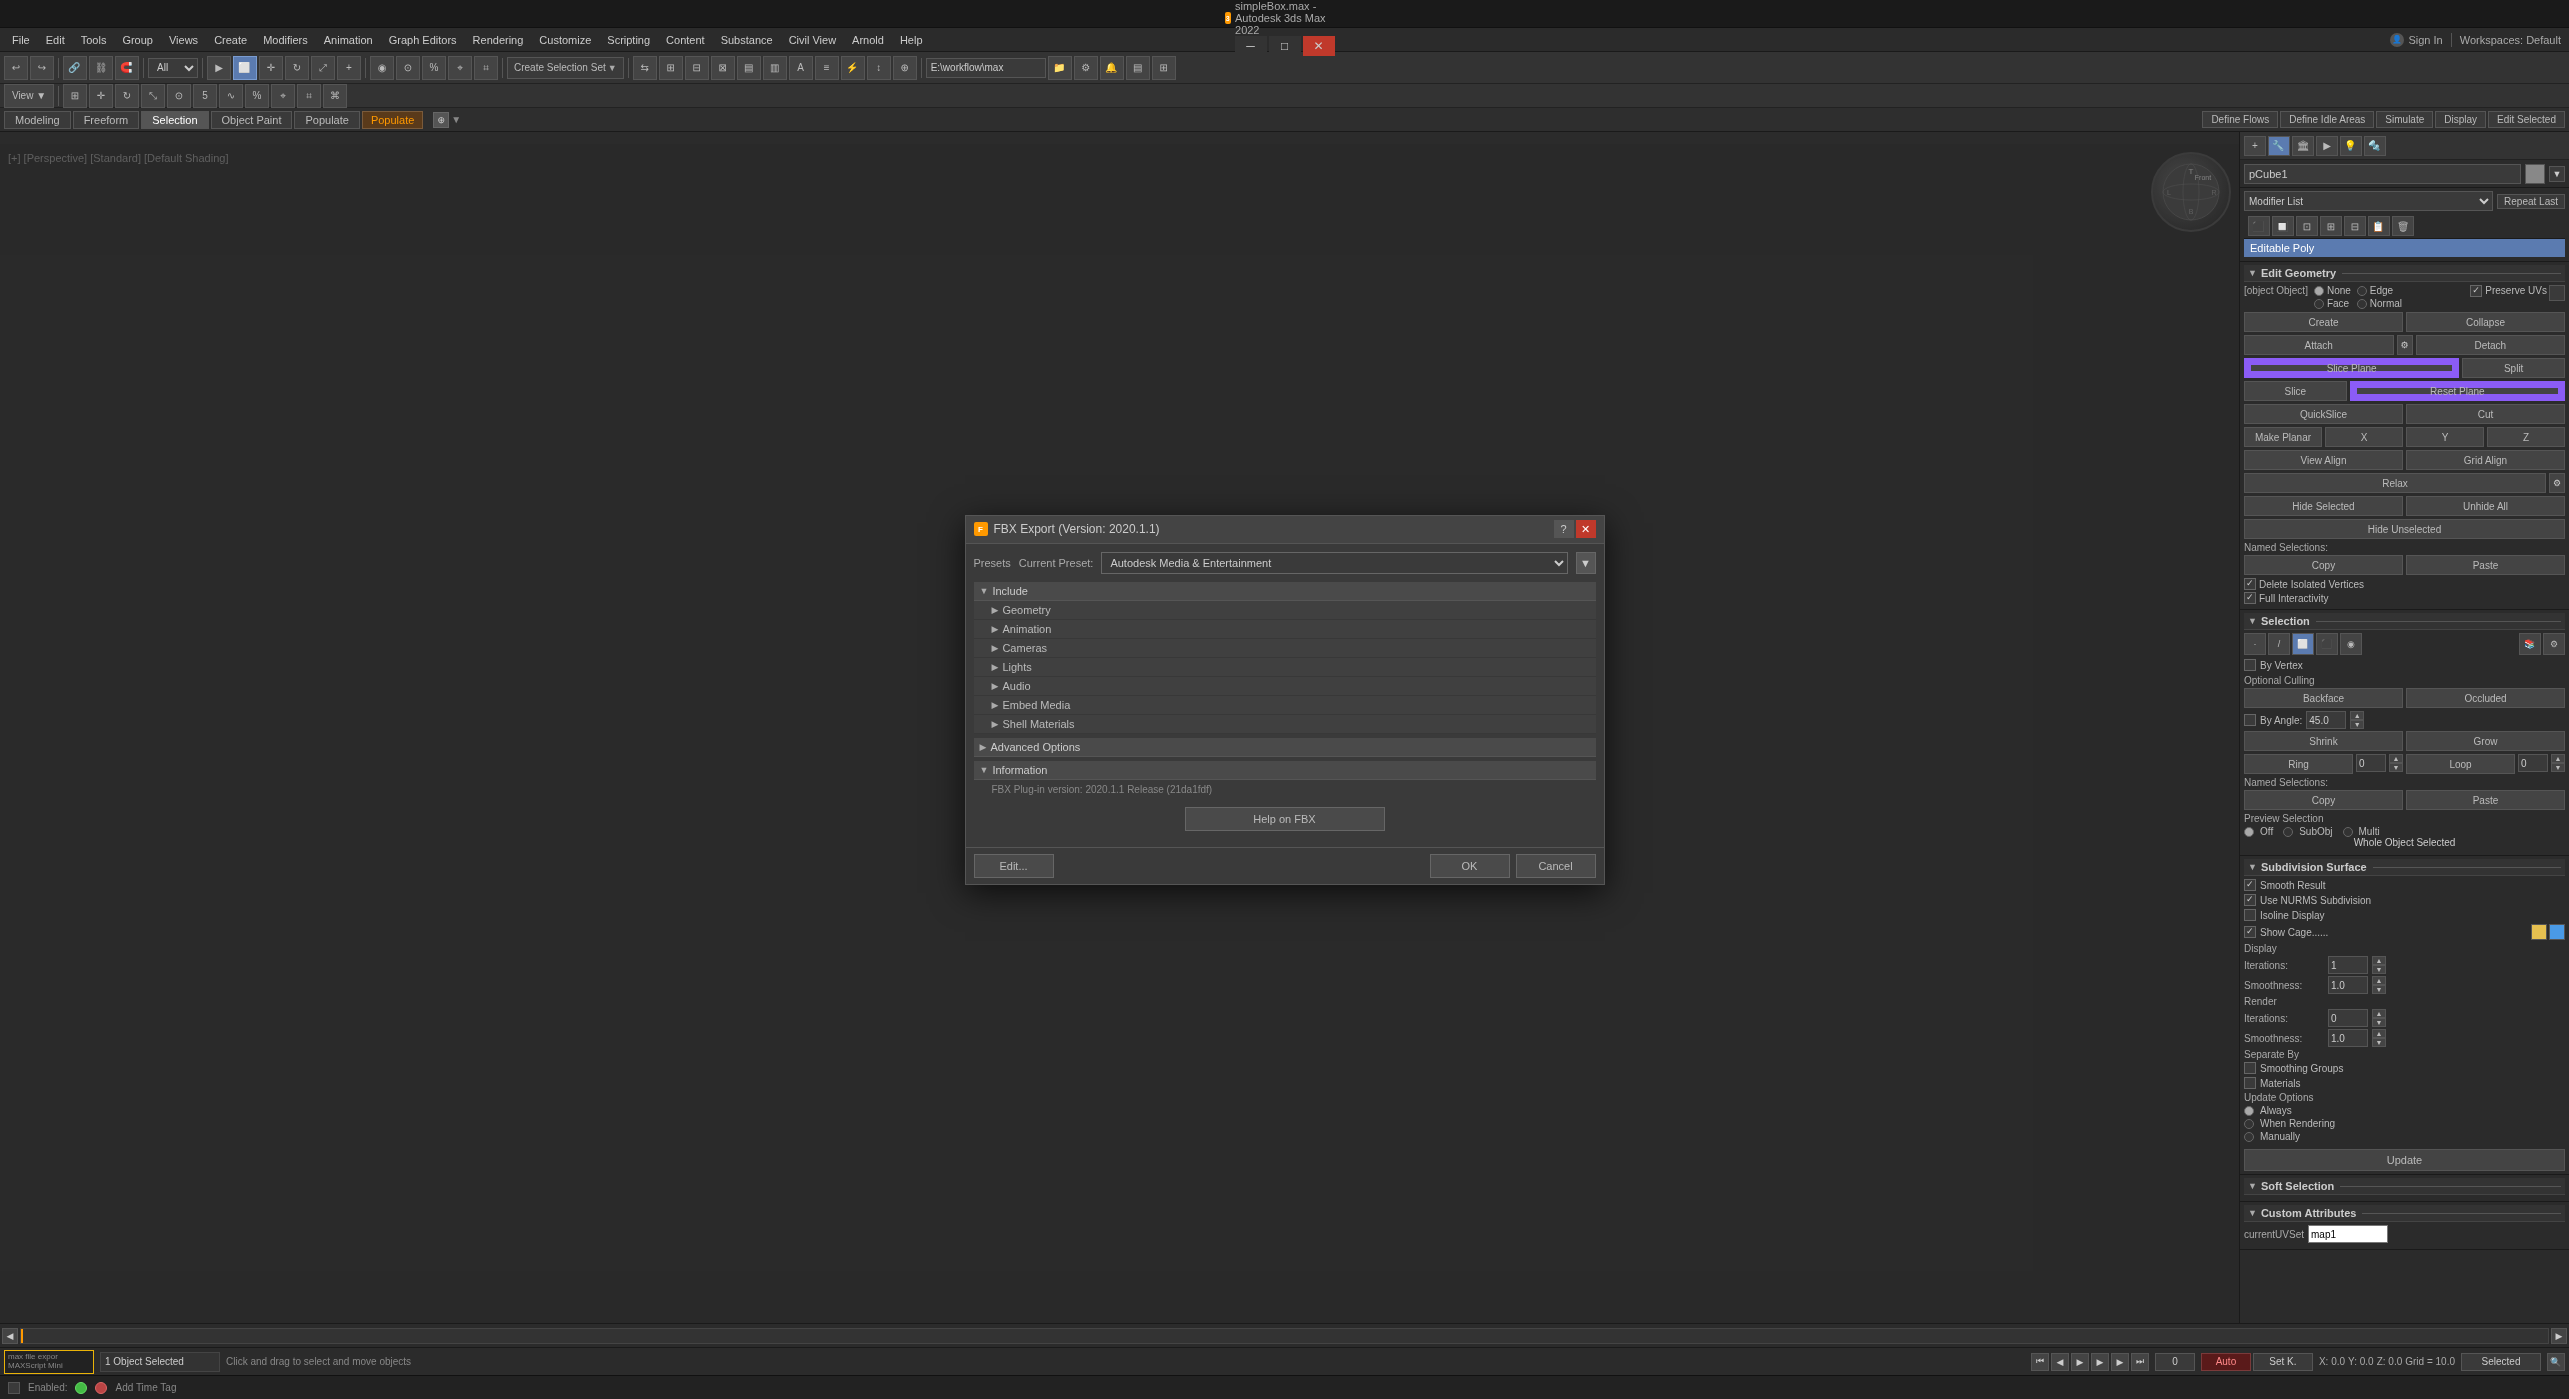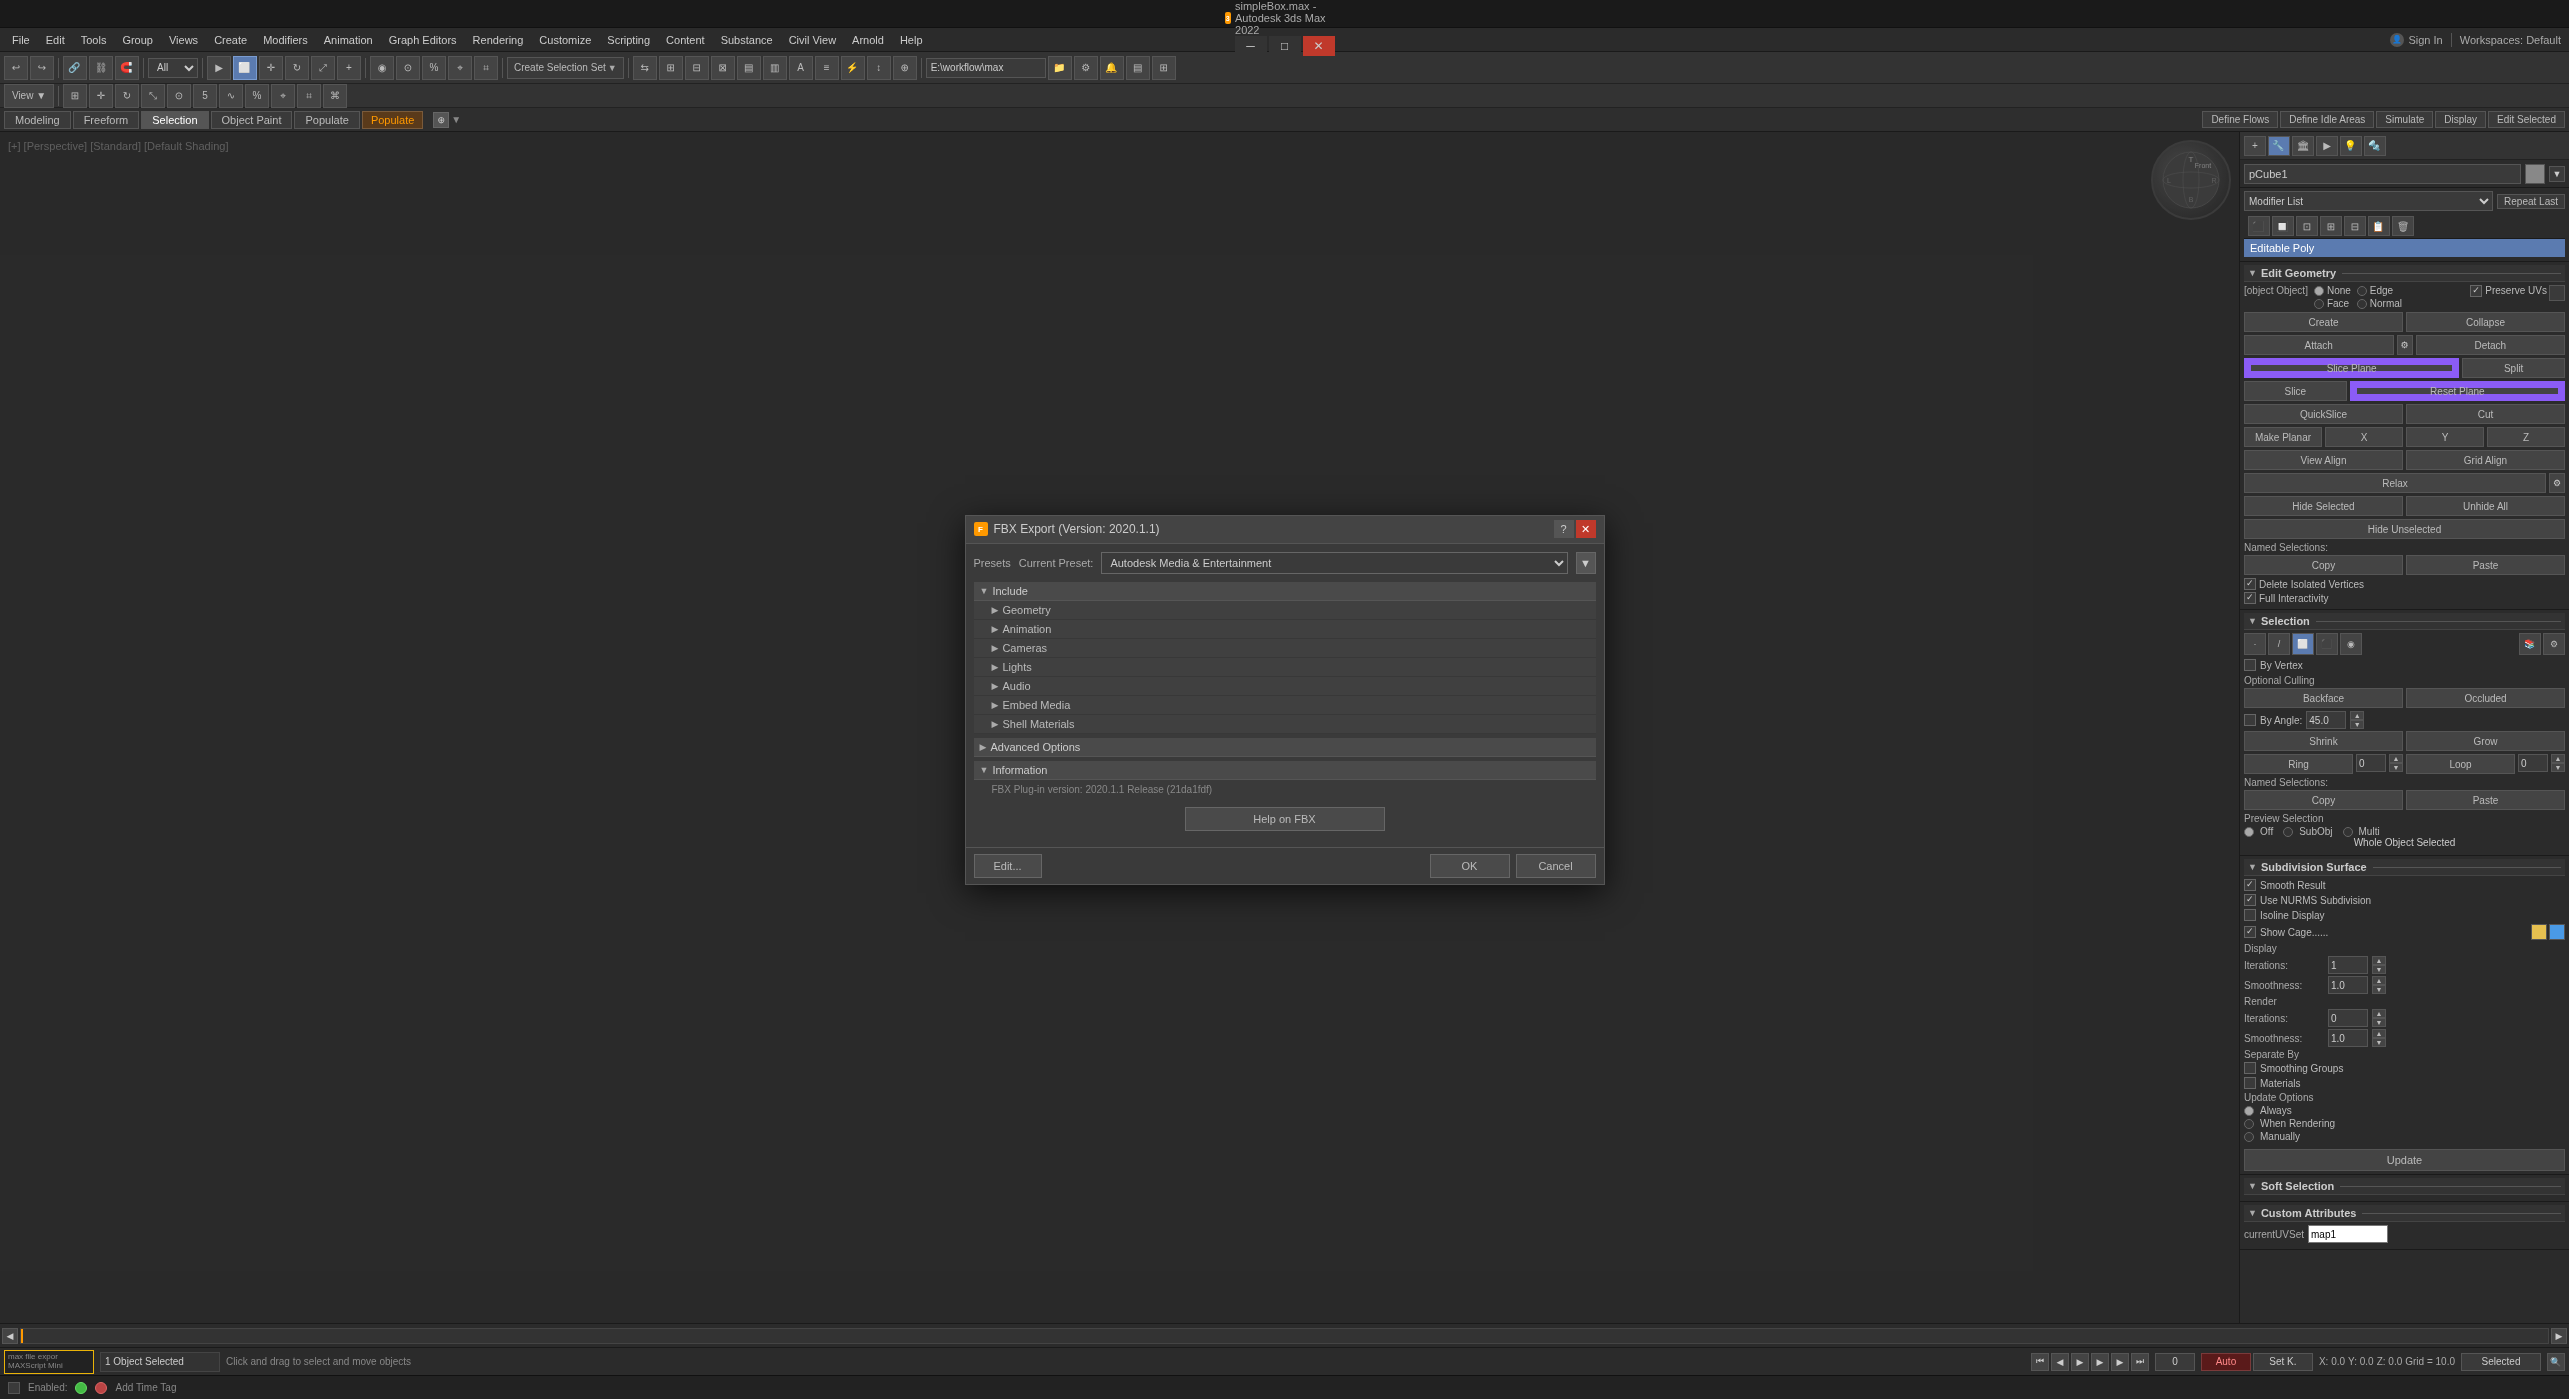--- a/index.html
+++ b/index.html
@@ -138,20 +138,21 @@
       display: flex;
       height: calc(1399px - 28px - 24px - 32px - 24px - 32px - 32px - 24px);
     }
 
     
     #viewport {
       flex: 1;
       background: #3c3c3c;
       position: relative;
       overflow: hidden;
+      margin-top: 12px;
     }
     #viewport-label {
       position: absolute;
       top: 8px;
       left: 8px;
       color: #888;
       font-size: 11px;
     }
     #viewport-nav {
       position: absolute;
@@ -657,21 +658,21 @@
 
     .dialog-footer {
       display: flex;
       align-items: center;
       justify-content: space-between;
       padding: 6px 8px;
       background: #3a3a3a;
       border-top: 1px solid #555;
     }
     .footer-edit-btn {
-      width: 68px;
+      width: 80px;
       height: 24px;
       background: #4a4a4a;
       border: 1px solid #666;
       color: #bbb;
       font-size: 11px;
       cursor: pointer;
     }
     .footer-right {
       display: flex;
       gap: 6px;

